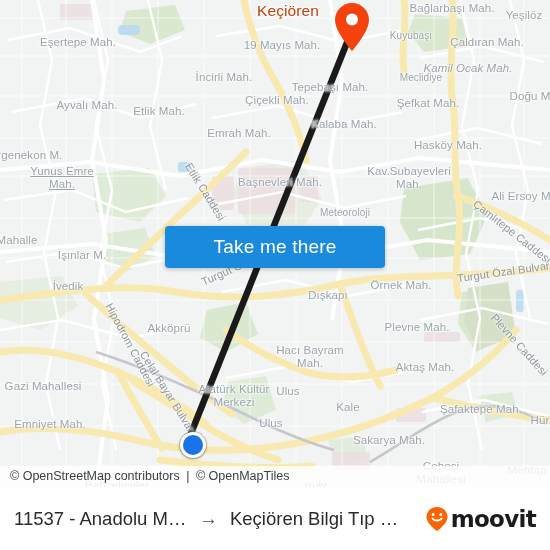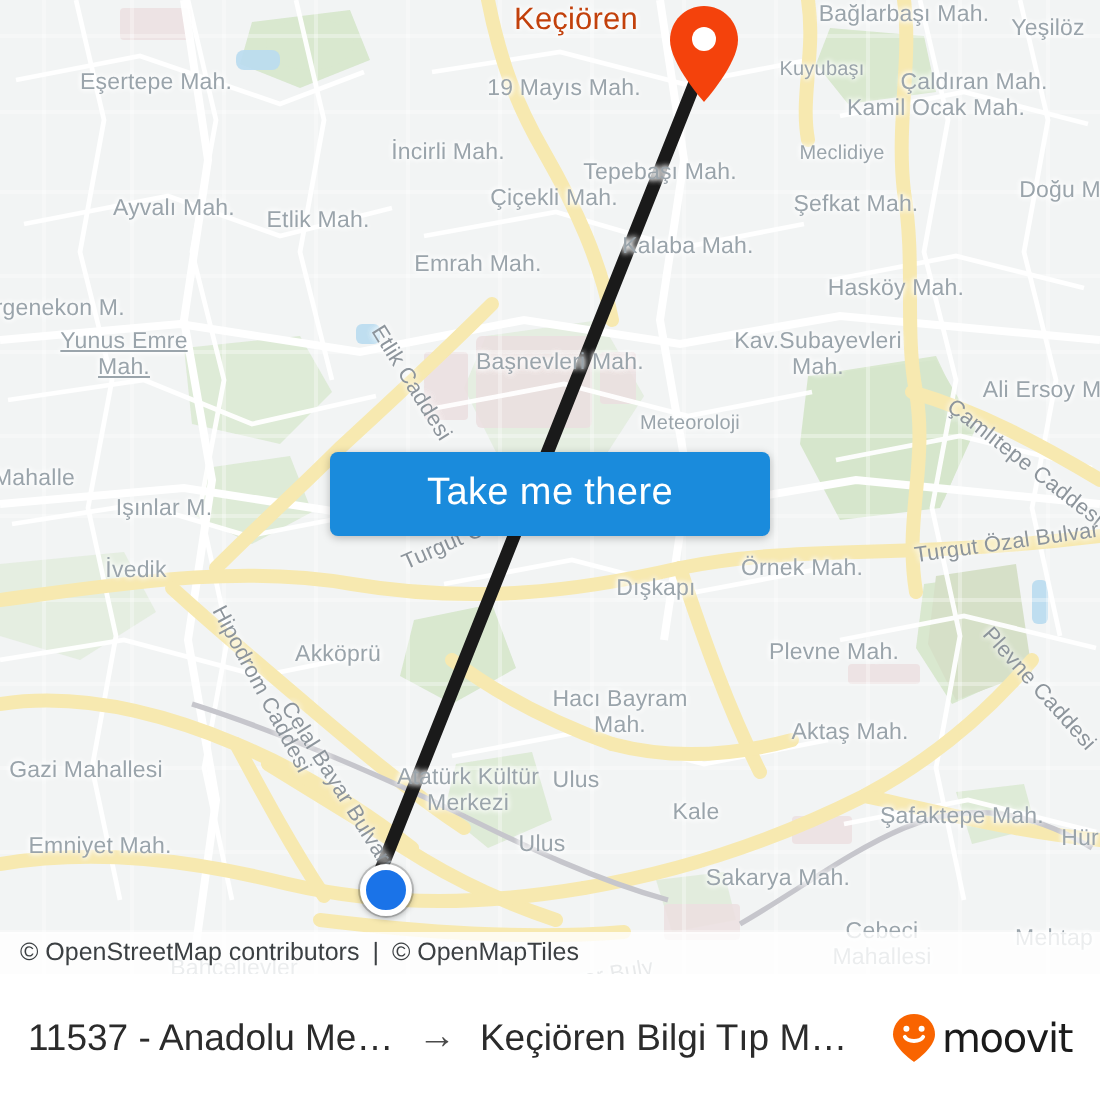--- a/index.html
+++ b/index.html
@@ -120,22 +120,22 @@
     padding: 0 2px;
     line-height: 1;
   }
   #moovit-logo {
     display: flex;
     align-items: center;
     gap: 2px;
     margin-left: 6px;
   }
   #moovit-wordmark {
-    font-size: 20px;
-    font-weight: normal;
+    font-size: 23px;
+    font-weight: bold;
     color: #1b1b1b;
     letter-spacing: -0.7px;
     font-family: "DejaVu Sans", sans-serif;
   }
 </style>
 </head>
 <body>
 
 <div id="app">
 
@@ -263,21 +263,21 @@
 
     <div id="map-labels">
         <div class="lbl big" style="left: 288px; top: 10px; transform: translate(-50%, -50%);">Keçiören</div>
         <div class="lbl" style="left: 452px; top: 8px; transform: translate(-50%, -50%);">Bağlarbaşı Mah.</div>
         <div class="lbl" style="left: 524px; top: 15px; transform: translate(-50%, -50%);">Yeşilöz</div>
         <div class="lbl" style="left: 78px; top: 42px; transform: translate(-50%, -50%);">Eşertepe Mah.</div>
         <div class="lbl" style="left: 282px; top: 45px; transform: translate(-50%, -50%);">19 Mayıs Mah.</div>
         <div class="lbl small" style="left: 411px; top: 35px; transform: translate(-50%, -50%);">Kuyubaşı</div>
         <div class="lbl" style="left: 487px; top: 42px; transform: translate(-50%, -50%);">Çaldıran Mah.</div>
         <div class="lbl" style="left: 224px; top: 77px; transform: translate(-50%, -50%);">İncirli Mah.</div>
-        <div class="lbl" style="left: 468px; top: 55px; transform: translate(-50%, -50%);">Kamil Ocak Mah.</div>
+        <div class="lbl" style="left: 468px; top: 68px; transform: translate(-50%, -50%); font-style: italic;">Kamil Ocak Mah.</div>
         <div class="lbl" style="left: 87px; top: 105px; transform: translate(-50%, -50%);">Ayvalı Mah.</div>
         <div class="lbl" style="left: 159px; top: 111px; transform: translate(-50%, -50%);">Etlik Mah.</div>
         <div class="lbl" style="left: 277px; top: 100px; transform: translate(-50%, -50%);">Çiçekli Mah.</div>
         <div class="lbl" style="left: 330px; top: 87px; transform: translate(-50%, -50%);">Tepebaşı Mah.</div>
         <div class="lbl" style="left: 428px; top: 103px; transform: translate(-50%, -50%);">Şefkat Mah.</div>
         <div class="lbl small" style="left: 407px; top: 77px; transform: translate(-50%, -50%); padding-left: 28px;">Meclidiye</div>
         <div class="lbl" style="left: 530px; top: 96px; transform: translate(-50%, -50%);">Doğu M</div>
         <div class="lbl" style="left: 239px; top: 133px; transform: translate(-50%, -50%);">Emrah Mah.</div>
         <div class="lbl" style="left: 344px; top: 124px; transform: translate(-50%, -50%);">Kalaba Mah.</div>
         <div class="lbl" style="left: 26px; top: 155px; transform: translate(-50%, -50%);">Ergenekon M.</div>

